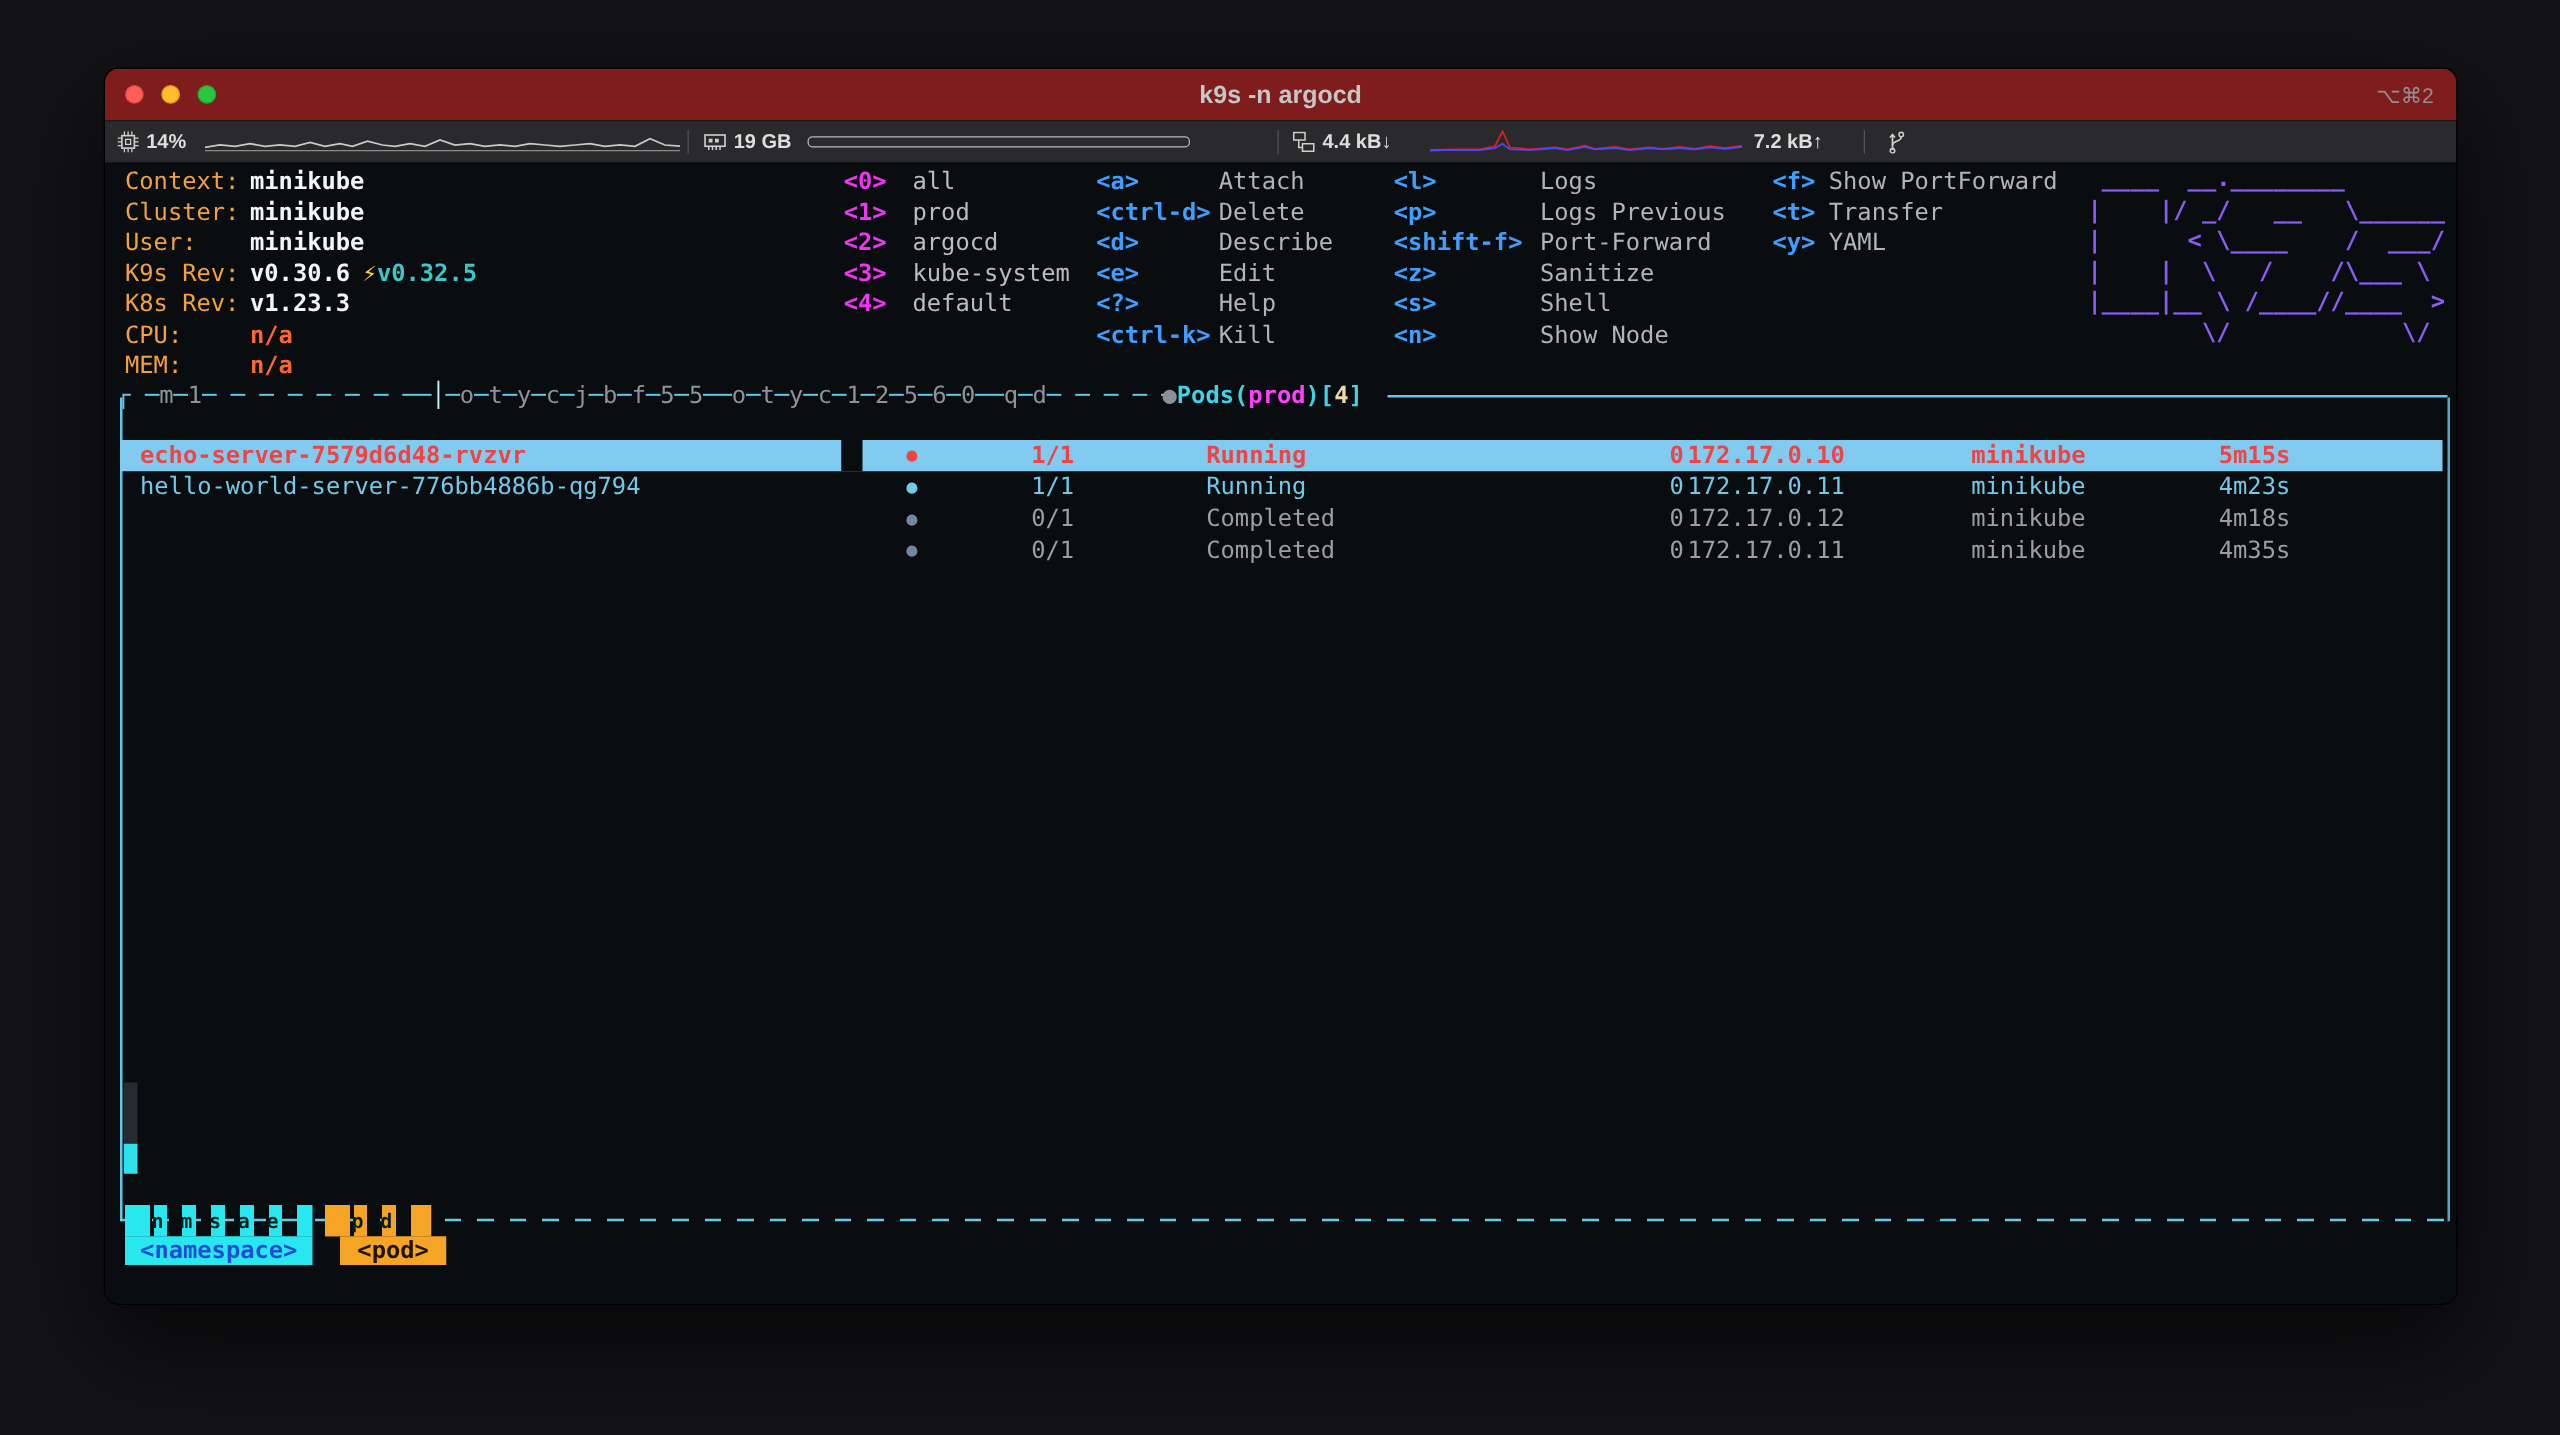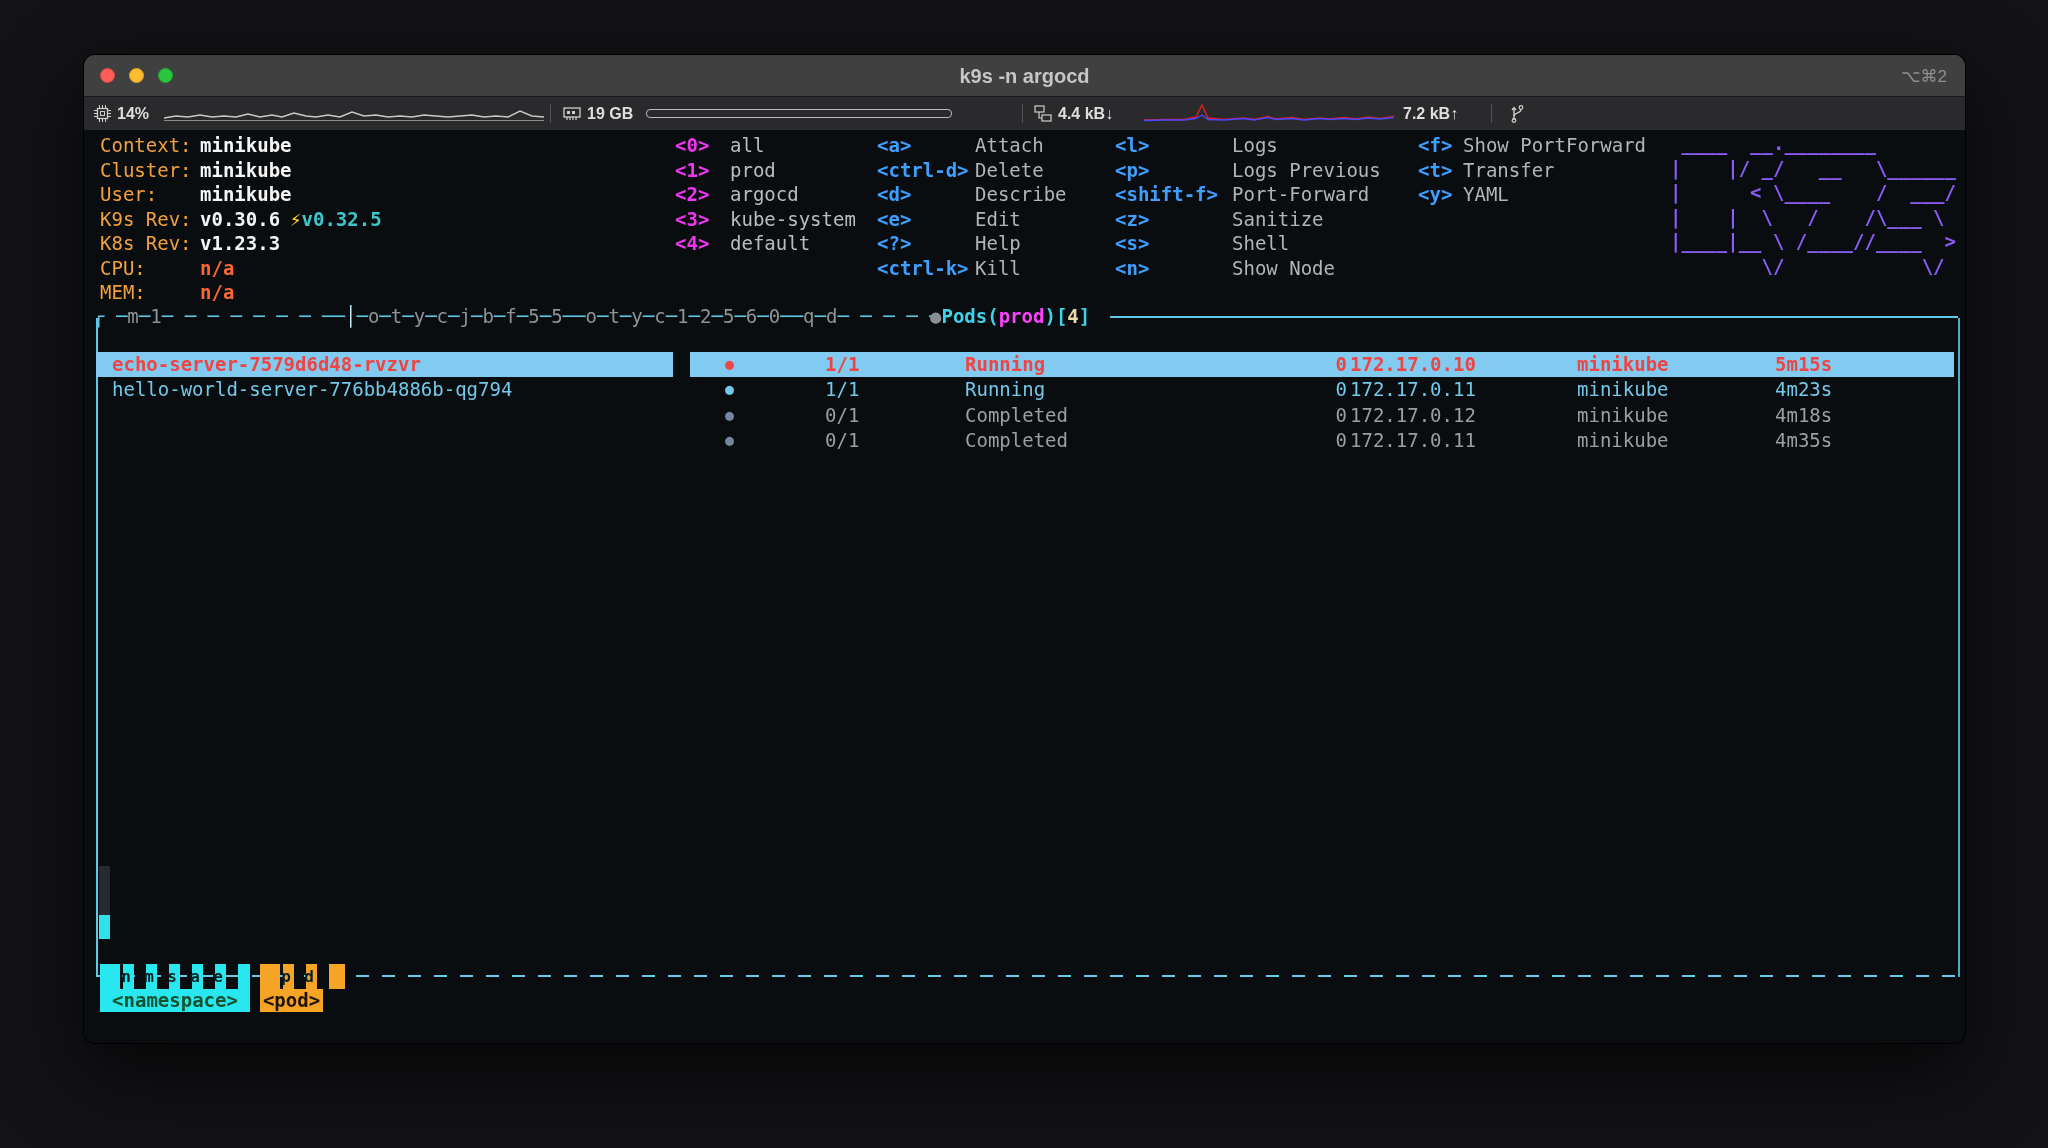--- a/index.html
+++ b/index.html
@@ -1,21 +1,21 @@
 <!DOCTYPE html>
 <html><head>
 <meta charset="utf-8">
 <style>
   html,body{margin:0;padding:0;background:#131316;}
   .desktop{position:relative;width:2048px;height:1148px;background:#131316;overflow:hidden;font-family:"Liberation Sans",sans-serif;}
 
   
   .window{position:absolute;left:84px;top:55px;width:1881px;height:988px;border-radius:11px;
     background:#0a0d10;box-shadow:0 30px 80px rgba(0,0,0,.7),0 0 0 1px #000;overflow:hidden;}
-  .titlebar{position:relative;height:40px;background:#404040;border-top:1px solid #3e3e40;border-bottom:1px solid #1a1a1c;
+  .titlebar{position:relative;height:40px;background:#7f1d1d;border-top:1px solid #3e3e40;border-bottom:1px solid #1a1a1c;
     display:flex;align-items:center;justify-content:center;}
   .lights{position:absolute;left:16px;top:12px;display:flex;gap:14px;}
   .light{width:15px;height:15px;border-radius:50%;}
   .light.red{background:#ff5f57;border:1px solid #d94a43;box-sizing:border-box;}
   .light.yellow{background:#febc2e;border:1px solid #d9a025;box-sizing:border-box;}
   .light.green{background:#29c73f;border:1px solid #1fa933;box-sizing:border-box;}
   .title-text{font-size:20px;font-weight:700;color:#c6c6c8;}
   .shortcut{position:absolute;right:18px;font-size:17px;color:#8f8f92;}
 
   
@@ -85,21 +85,21 @@
     background:repeating-linear-gradient(90deg,#66cbe8 0 13px,transparent 13px 26px);}
   .teeth{position:absolute;top:834px;height:25px;z-index:2;}
   .teeth.cyan{background:linear-gradient(#29e7ef,#29e7ef) 0 0/20px 100% no-repeat,
               linear-gradient(#29e7ef,#29e7ef) 100% 0/10px 100% no-repeat,
               repeating-linear-gradient(90deg,#29e7ef 0 11px,transparent 11px 23px);}
   .teeth.orange{background:linear-gradient(#f6a426,#f6a426) 0 0/20px 100% no-repeat,
               linear-gradient(#f6a426,#f6a426) 100% 0/10px 100% no-repeat,
               repeating-linear-gradient(90deg,#f6a426 0 11px,transparent 11px 23px);}
   .teeth-letters{position:absolute;left:0;top:0;width:100%;height:100%;display:flex;padding-left:20px;gap:11px;box-sizing:border-box;z-index:3;}
   .tooth-letter{width:12px;text-align:center;color:#062024;font-weight:700;font-size:16px;line-height:25px;}
-  .crumb-label{position:absolute;top:859px;height:23px;line-height:23px;text-align:center;font-weight:700;font-size:19px;color:#14532d;z-index:2;}
+  .crumb-label{position:absolute;top:859px;height:23px;line-height:23px;text-align:center;font-weight:700;font-size:19px;color:#1d4ed8;z-index:2;}
   .crumb-label.cyan{background:#29e7ef;}
   .crumb-label.orange{background:#f6a426;color:#1f1303;}
 </style>
 </head>
 <body>
 
 <div class="desktop">
   <div class="window">
 
     <div class="titlebar">
@@ -258,18 +258,18 @@
               <span class="tooth-letter">e</span>
             </div>
           </div>
           <div class="crumb-label cyan" style="left: 16px; width: 150px;">&lt;namespace&gt;</div>
           <div class="teeth orange" style="left: 176px; width: 85px;">
             <div class="teeth-letters">
               <span class="tooth-letter">p</span>
               <span class="tooth-letter">d</span>
             </div>
           </div>
-          <div class="crumb-label orange" style="left: 176px; width: 63px;">&lt;pod&gt;</div>
+          <div class="crumb-label orange" style="left: 188px; width: 85px;">&lt;pod&gt;</div>
         </div>
 
     </div>
   </div>
 </div>
 
 </body></html>

